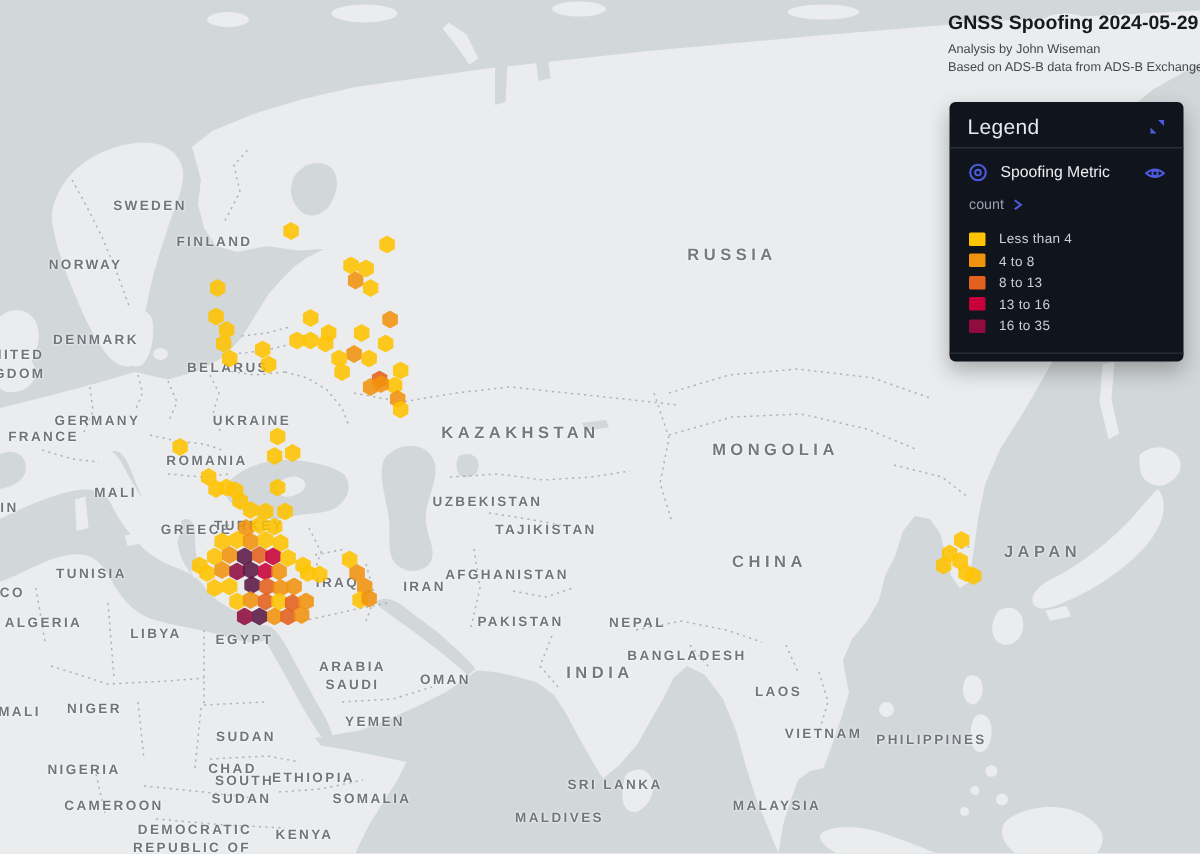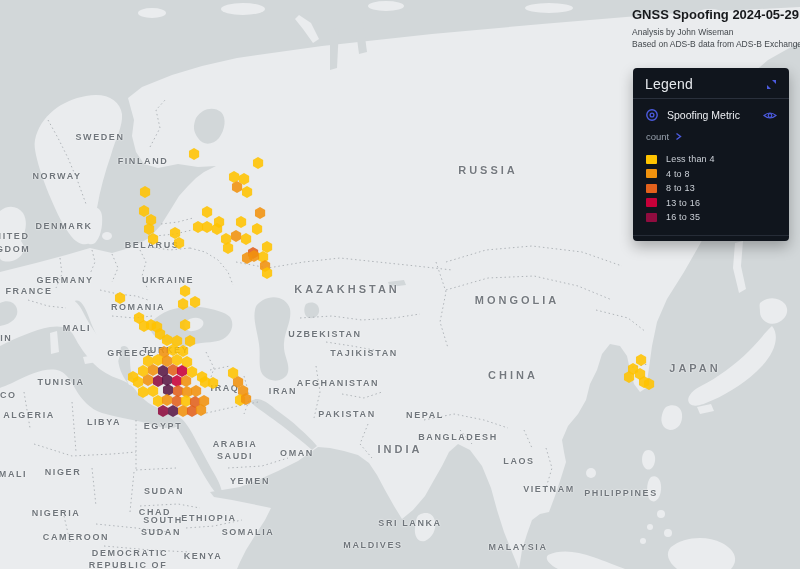--- a/index.html
+++ b/index.html
@@ -216,21 +216,21 @@
       <div class="clabel sm" style="left: 225px; top: 388px;">IRAQ</div>
       <div class="clabel sm" style="left: 347px; top: 414px;">PAKISTAN</div>
       <div class="clabel sm" style="left: 425px; top: 415px;">NEPAL</div>
       <div class="clabel sm" style="left: 458px; top: 437px;">BANGLADESH</div>
       <div class="clabel lg" style="left: 400px; top: 449px;">INDIA</div>
       <div class="clabel sm" style="left: 519px; top: 461px;">LAOS</div>
       <div class="clabel sm" style="left: 549px; top: 489px;">VIETNAM</div>
       <div class="clabel sm" style="left: 621px; top: 493px;">PHILIPPINES</div>
       <div class="clabel sm" style="left: 410px; top: 523px;">SRI LANKA</div>
       <div class="clabel sm" style="left: 373px; top: 545px;">MALDIVES</div>
-      <div class="clabel sm" style="left: 518px; top: 537px; margin-top: 10px;">MALAYSIA</div>
+      <div class="clabel sm" style="left: 518px; top: 537px;">MALAYSIA</div>
       <div class="clabel lg" style="left: 695px; top: 368px;">JAPAN</div>
       <div class="clabel sm" style="left: -13px; top: 395px;">MOROCCO</div>
       <div class="clabel sm" style="left: 61px; top: 382px;">TUNISIA</div>
       <div class="clabel sm" style="left: 29px; top: 415px;">ALGERIA</div>
       <div class="clabel sm" style="left: 104px; top: 422px;">LIBYA</div>
       <div class="clabel sm" style="left: 163px; top: 426px;">EGYPT</div>
       <div class="clabel sm" style="left: 235px; top: 456px;">SAUDI</div>
       <div class="clabel sm" style="left: 235px; top: 444px;">ARABIA</div>
       <div class="clabel sm" style="left: 297px; top: 453px;">OMAN</div>
       <div class="clabel sm" style="left: 250px; top: 481px;">YEMEN</div>

